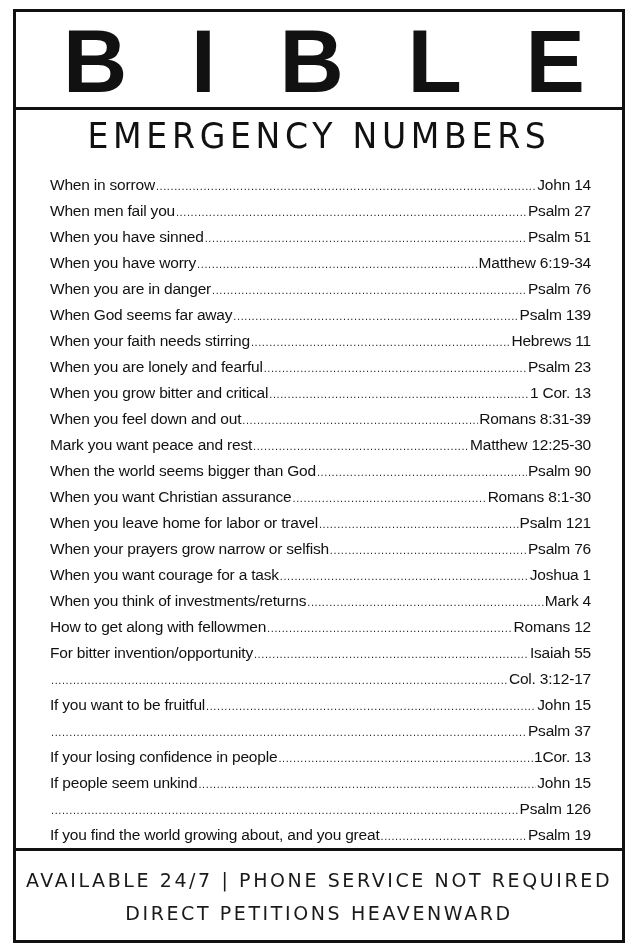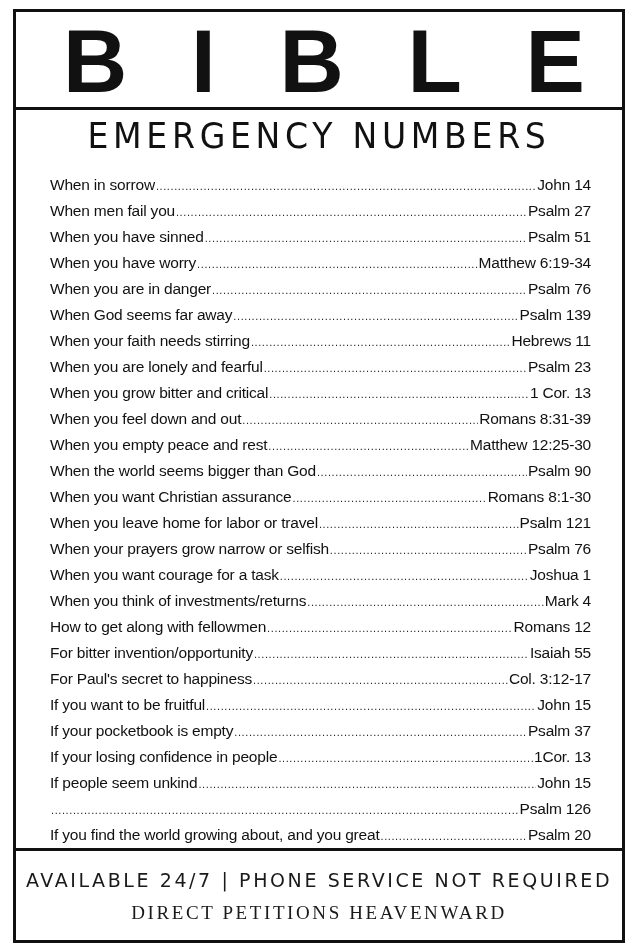--- a/index.html
+++ b/index.html
@@ -46,21 +46,21 @@
     .footer-box {
       position: absolute; left: 0; top: 836px; width: 606px; height: 92px;
       border-top: 3px solid #111;
     }
     .footer-line {
       position: absolute; left: 0; width: 606px; text-align: center;
       font-family: "DejaVu Sans", sans-serif; font-size: 19px; letter-spacing: 2.6px;
       line-height: 24px; color: #1a1a1a;
     }
     .footer-line.l1 { top: 17px; }
-    .footer-line.l2 { top: 50px; font-family: Liberation Serif, serif; }
+    .footer-line.l2 { top: 50px; }
   </style>
 </head>
 <body>
 
 <div class="frame">
   <div class="title-box">
     <h1 class="title" style="margin:0;">
       <span>B</span>
       <span>I</span>
       <span>B</span>
@@ -116,21 +116,21 @@
         <span class="situation">When you grow bitter and critical</span>
         <span class="dots"></span>
         <span class="ref">1 Cor. 13</span>
       </li>
       <li class="row">
         <span class="situation">When you feel down and out</span>
         <span class="dots"></span>
         <span class="ref">Romans 8:31-39</span>
       </li>
       <li class="row">
-        <span class="situation">When you empty peace and rest</span>
+        <span class="situation">Mark you want peace and rest</span>
         <span class="dots"></span>
         <span class="ref">Matthew 12:25-30</span>
       </li>
       <li class="row">
         <span class="situation">When the world seems bigger than God </span>
         <span class="dots"></span>
         <span class="ref">Psalm 90</span>
       </li>
       <li class="row">
         <span class="situation">When you want Christian assurance</span>
@@ -161,52 +161,50 @@
         <span class="situation">How to get along with fellowmen</span>
         <span class="dots"></span>
         <span class="ref">Romans 12</span>
       </li>
       <li class="row">
         <span class="situation">For bitter invention/opportunity</span>
         <span class="dots"></span>
         <span class="ref">Isaiah 55</span>
       </li>
       <li class="row">
-        <span class="situation">For Paul's secret to happiness</span>
         <span class="dots"></span>
         <span class="ref">Col. 3:12-17</span>
       </li>
       <li class="row">
         <span class="situation">If you want to be fruitful</span>
         <span class="dots"></span>
         <span class="ref">John 15</span>
       </li>
       <li class="row">
-        <span class="situation">If your pocketbook is empty</span>
         <span class="dots"></span>
         <span class="ref">Psalm 37</span>
       </li>
       <li class="row">
         <span class="situation">If your losing confidence in people</span>
         <span class="dots"></span>
         <span class="ref">1Cor. 13</span>
       </li>
       <li class="row">
         <span class="situation">If people seem unkind</span>
         <span class="dots"></span>
         <span class="ref">John 15</span>
       </li>
       <li class="row">
         <span class="dots"></span>
         <span class="ref">Psalm 126</span>
       </li>
       <li class="row">
         <span class="situation">If you find the world growing about, and you great</span>
         <span class="dots"></span>
-        <span class="ref">Psalm 20</span>
+        <span class="ref">Psalm 19</span>
       </li>
     </ul>
 
   <div class="footer-box">
     <div class="footer-line l1">AVAILABLE 24/7 | PHONE SERVICE NOT REQUIRED</div>
     <div class="footer-line l2">DIRECT PETITIONS HEAVENWARD</div>
   </div>
 </div>
 
 </body></html>

